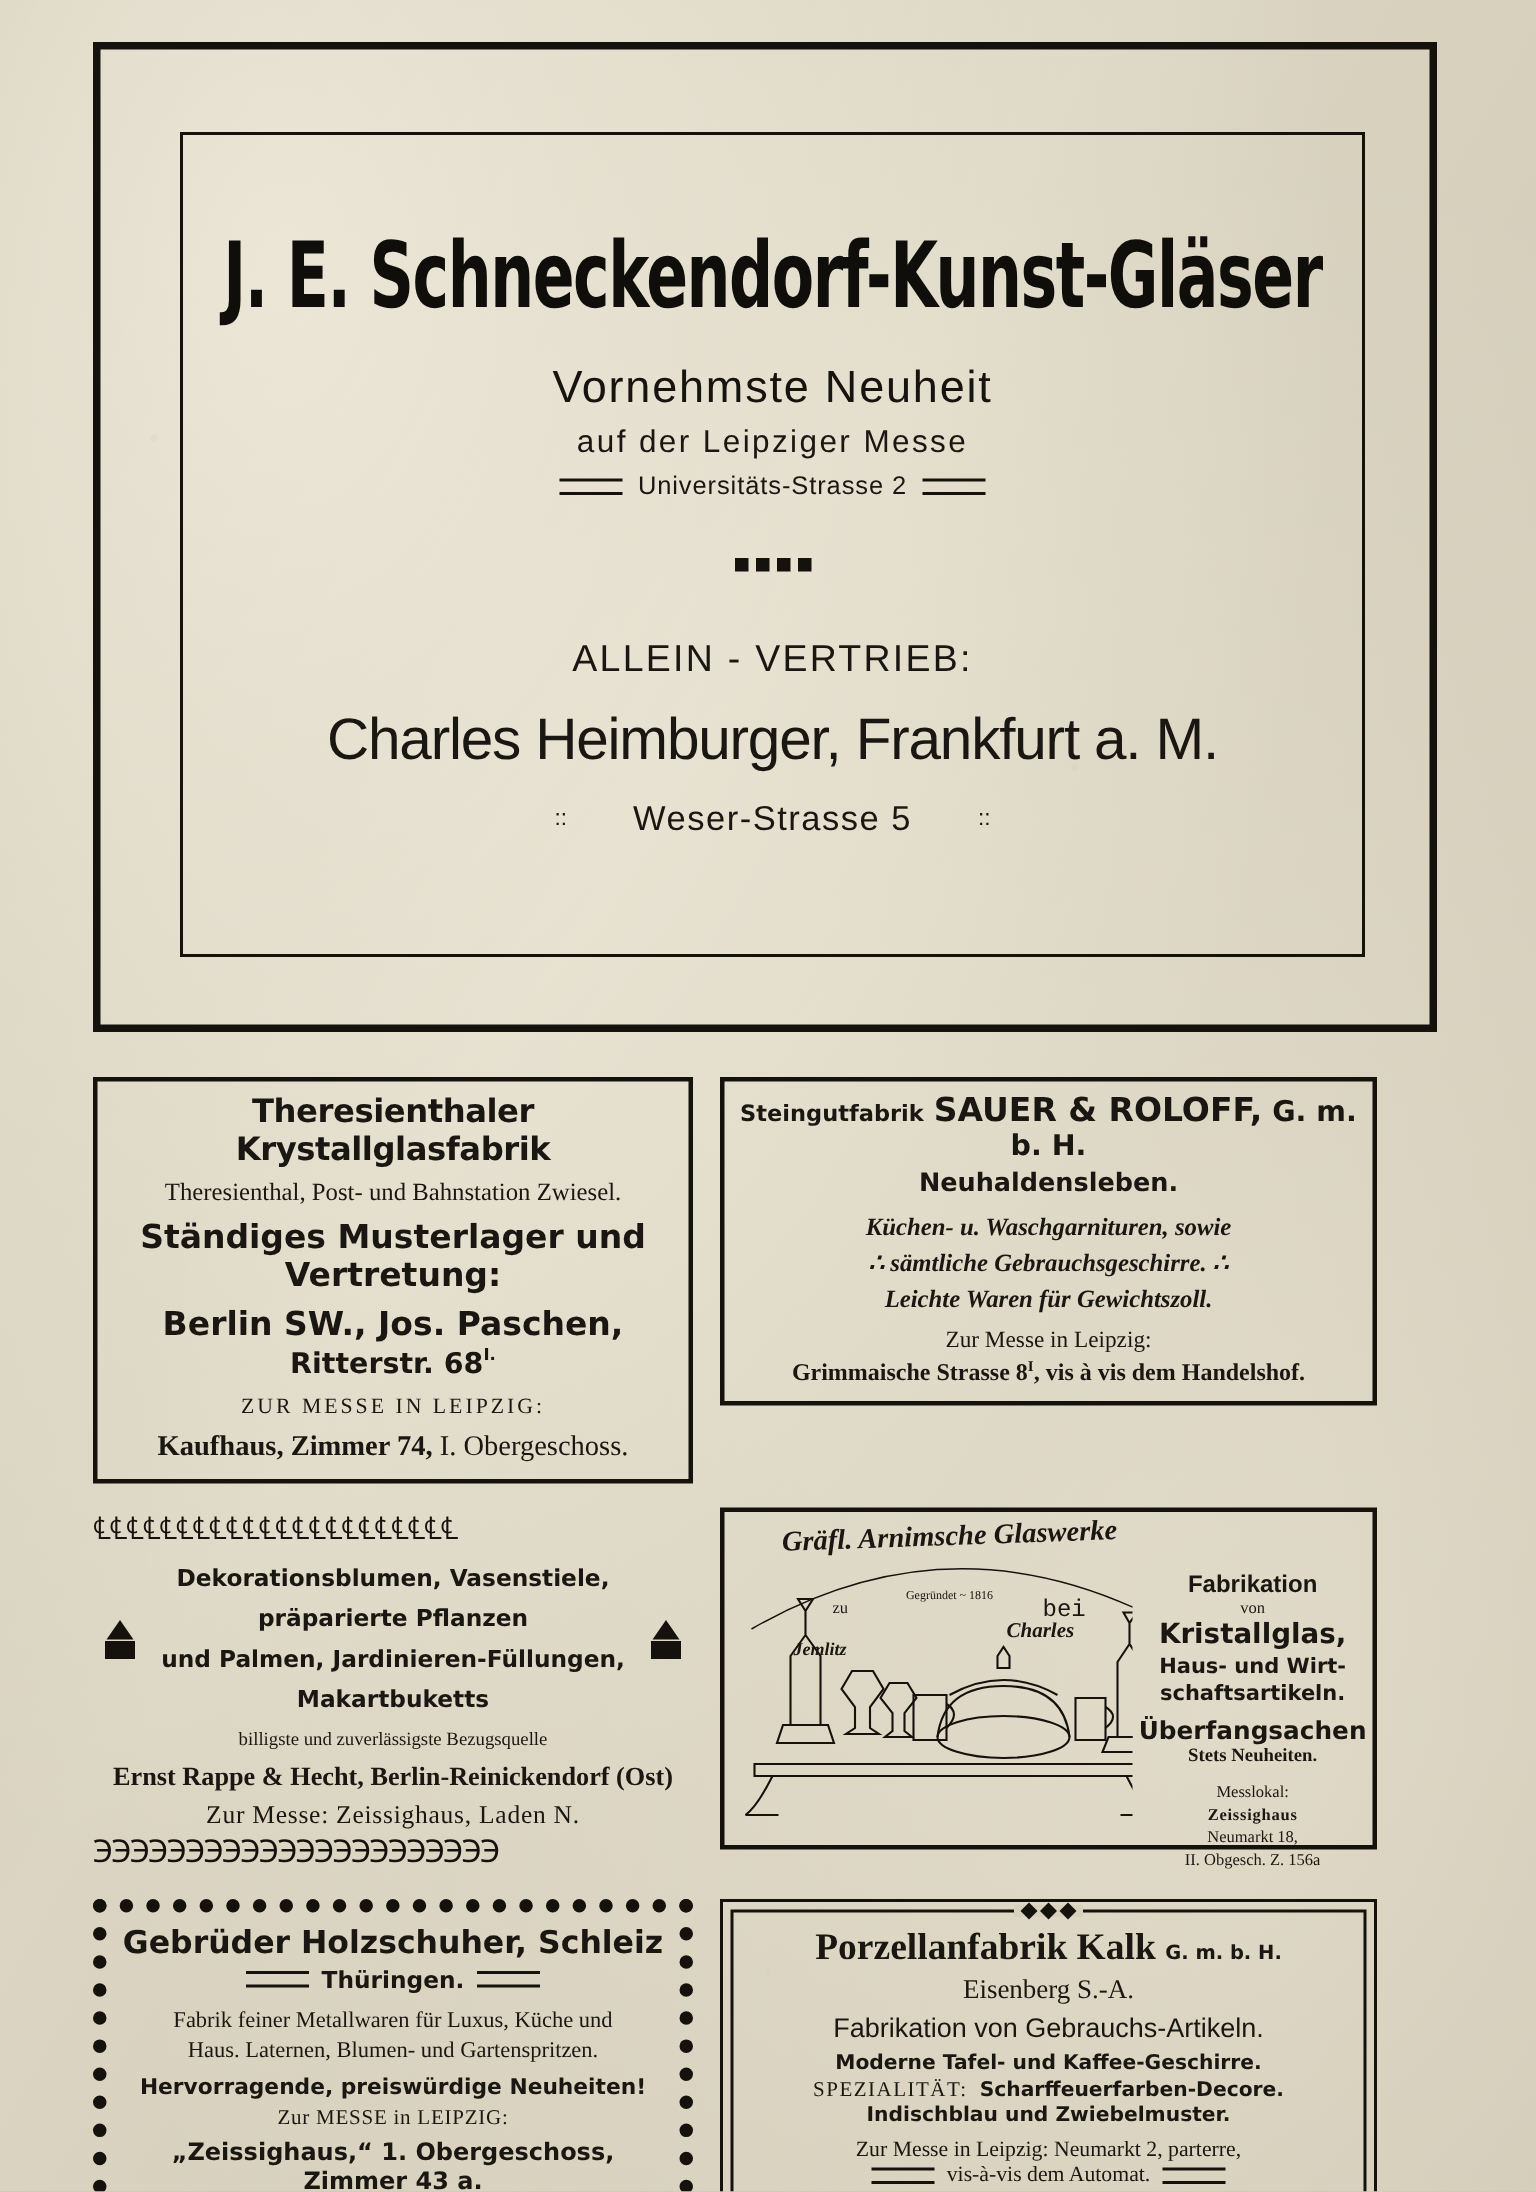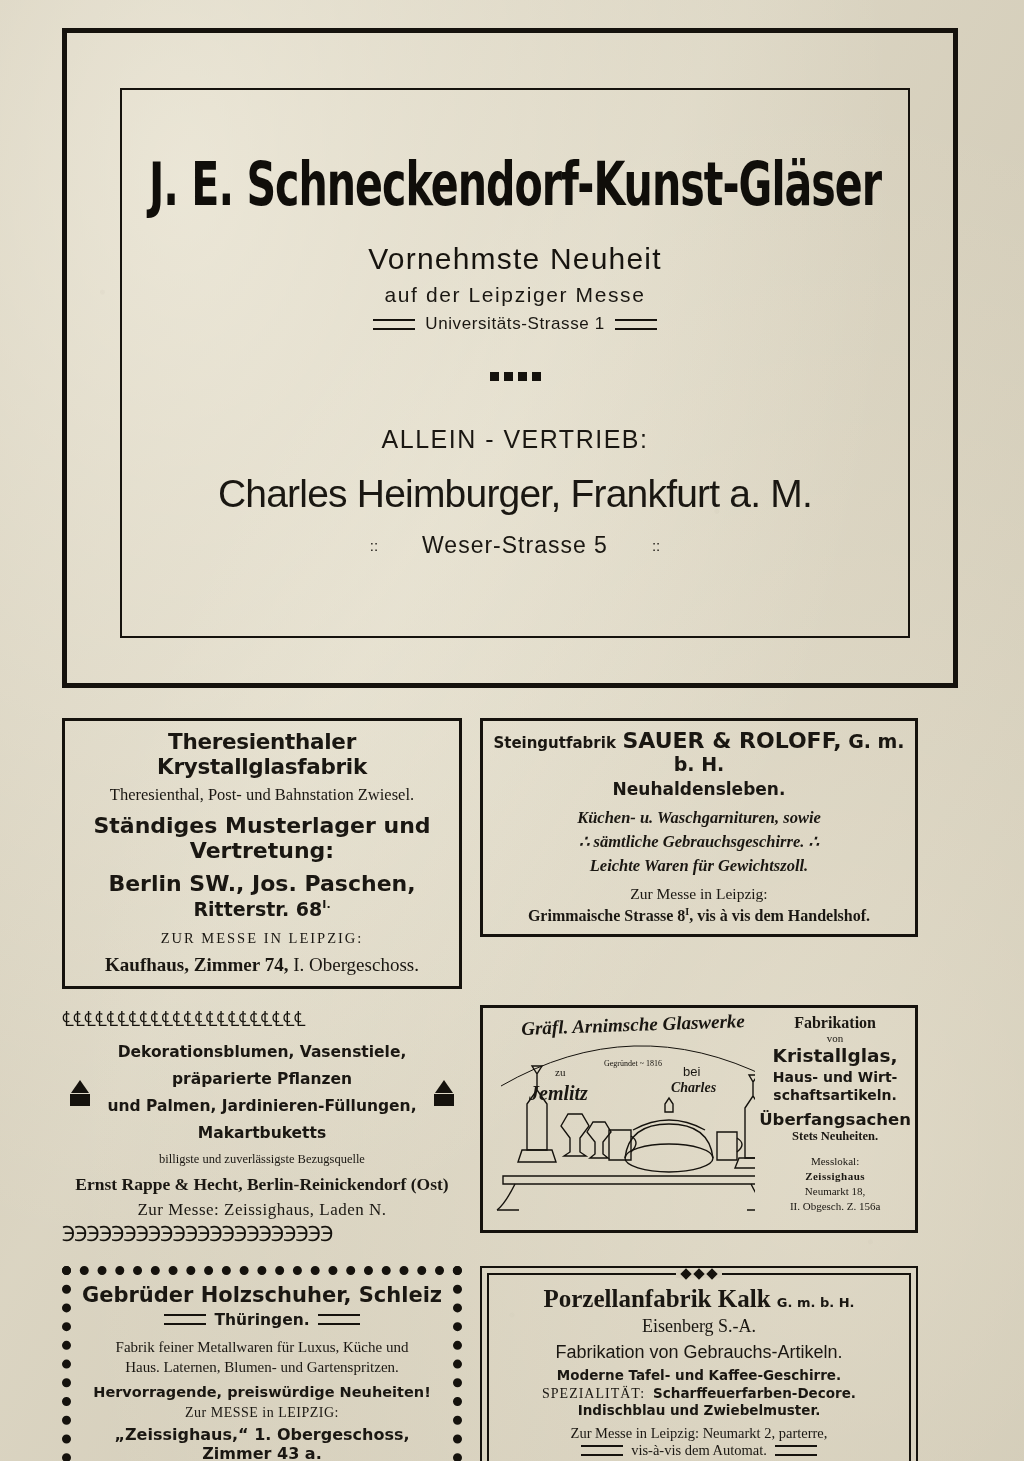--- a/index.html
+++ b/index.html
@@ -186,21 +186,21 @@
   .trig { display: flex; flex-direction: column; align-items: center; }
   .trig .base { width: 20px; height: 12px; background: #15120d; }
   .r2 { font-family: "Liberation Serif", serif; font-size: 12.5px; text-align: center; margin-top: 4px; }
   .r3 { font-family: "Liberation Serif", serif; font-weight: 700; font-size: 17.5px; text-align: center; margin-top: 7px; }
   .r4 { font-family: "Liberation Serif", serif; font-size: 17px; text-align: center; margin-top: 5px; letter-spacing: .5px; }
 
   
   .g-wrap { border: 3px solid #15120d; height: 228px; box-sizing: border-box; display: flex; }
   .g-left { width: 300px; position: relative; overflow: hidden; }
   .g-right { flex: 1; text-align: center; padding: 6px 4px 0; }
-  .g-r1 { font-family: Liberation Serif, serif; font-weight: 700; font-size: 16px; }
+  .g-r1 { font-family: Liberation Sans, sans-serif; font-weight: 700; font-size: 16px; margin-top: 34px; }
   .g-r2 { font-family: "Liberation Serif", serif; font-size: 11px; }
   .g-r3 { font-family: "DejaVu Sans", sans-serif; font-weight: 700; font-size: 18.5px; margin-top: 1px; }
   .g-r4 { font-family: "DejaVu Sans", sans-serif; font-weight: 700; font-size: 14px; line-height: 1.25; margin-top: 3px; }
   .g-r5 { font-family: "DejaVu Sans", sans-serif; font-weight: 700; font-size: 16.5px; margin-top: 6px; }
   .g-r6 { font-family: "Liberation Serif", serif; font-weight: 700; font-size: 12.5px; }
   .g-r7 { font-family: "Liberation Serif", serif; font-size: 11px; margin-top: 10px; line-height: 1.35; }
   .g-r7 b { letter-spacing: .5px; }
 
   
   .dot-box {
@@ -254,21 +254,21 @@
 
   <div class="sheet">
 
     <div class="topad-outer">
       <div class="topad-inner">
         <div class="topad-title">J. E. Schneckendorf-Kunst-Gläser</div>
         <div class="topad-sub1">Vornehmste Neuheit</div>
         <div class="topad-sub2">auf der Leipziger Messe</div>
         <div class="topad-sub3">
           <span class="dashrule"></span>
-          <span>Universitäts-Strasse 1</span>
+          <span>Universitäts-Strasse 2</span>
           <span class="dashrule"></span>
         </div>
         <div class="sq-row">
           <i></i>
             <i></i>
             <i></i>
             <i></i>
         </div>
         <div class="topad-allein">ALLEIN - VERTRIEB:</div>
         <div class="topad-name">Charles Heimburger, Frankfurt a. M.</div>
@@ -385,22 +385,22 @@
                   <path d="M20 168 l260 0 l0 8 l-260 0 z"></path>
                   <path d="M32 176 q-10 20 -18 26 M268 176 q10 20 18 26"></path>
                   <path d="M14 202 l22 0 M264 202 l22 0"></path>
                 </g>
                 <g font-family="Liberation Serif, serif" fill="#15120d">
                   <text x="150" y="58" font-size="8" text-anchor="middle">Gegründet ~ 1816</text>
                 </g>
               </svg>
               <div style="position:absolute;left:0;top:6px;width:300px;text-align:center;font-family:'Liberation Serif',serif;font-style:italic;font-weight:700;font-size:19px;transform:rotate(-2deg)">Gräfl. Arnimsche Glaswerke</div>
               <div style="position:absolute;left:72px;top:58px;font-family:'Liberation Serif',serif;font-size:11px">zu</div>
-              <div style="position:absolute;left:46px;top:74px;font-family:'Liberation Serif',serif;font-style:italic;font-weight:700;font-size:20px">Jemlitz</div>
-              <div style="position:absolute;left:200px;top:56px;font-family:Liberation Sans, sans-serif;font-size:13px">bei</div>
+              <div style="position:absolute;left:46px;top:84px;font-family:'Liberation Serif',serif;font-style:italic;font-weight:700;font-size:12px">Jemlitz</div>
+              <div style="position:absolute;left:212px;top:56px;font-family:Liberation Mono, monospace;font-size:16px">bei</div>
               <div style="position:absolute;left:188px;top:72px;font-family:'Liberation Serif',serif;font-style:italic;font-weight:700;font-size:14px">Charles</div>
             </div>
             <div class="g-right">
               <div class="g-r1">Fabrikation</div>
               <div class="g-r2">von</div>
               <div class="g-r3">Kristallglas,</div>
               <div class="g-r4">Haus- und Wirt-schaftsartikeln.</div>
               <div class="g-r5">Überfangsachen</div>
               <div class="g-r6">Stets Neuheiten.</div>
               <div class="g-r7">

